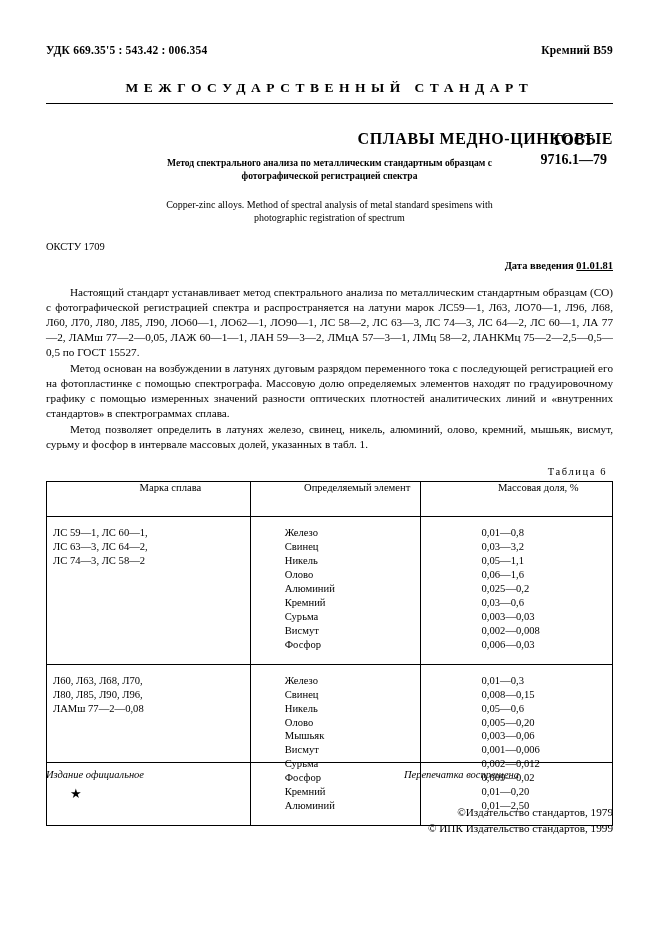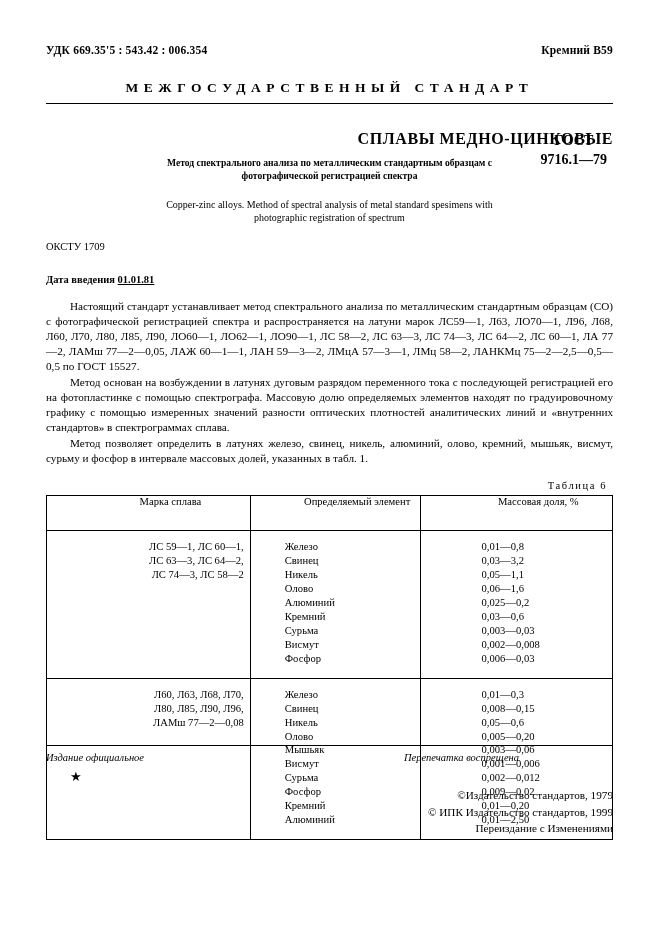--- a/index.html
+++ b/index.html
@@ -87,21 +87,22 @@
     font-weight: bold;
     line-height: 1.35;
   }
   .gost-box .num { font-size: 14px; }
 
   .okstu {
     margin-top: 16px;
     font-size: 10.5px;
   }
   .date-line {
-    margin-top: 22px;
+    margin-top: 8px;
+    text-align: right;
     font-size: 10.5px;
     font-weight: bold;
   }
   .date-line .date { text-decoration: underline; }
 
   
   .body-text {
     margin-top: 14px;
     font-size: 11.2px;
     line-height: 1.34;
@@ -136,21 +137,21 @@
     text-align: center;
     font-weight: normal;
     height: 34px;
     font-size: 10.6px;
     padding-left: 44px;
   }
   .cell-pad {
     padding: 9px 6px 12px 6px;
     line-height: 1.32;
   }
-  .col-alloy { width: 36%; text-align: right; }
+  .col-alloy { width: 36%; text-align: left; }
   .col-elem  { width: 30%; }
   .col-frac  { width: 34%; }
   .elem-inner { padding-left: 34px; }
   .frac-inner { padding-left: 54px; margin-left: 7px; }
   .blk { white-space: pre-line; }
 
   
   .footer {
     position: absolute;
     left: 46px;
@@ -290,17 +291,16 @@
   <div class="footer">
     <hr class="rule">
     <div class="f-row">
       <div class="f-left">Издание официальное</div>
       <div class="f-center">Перепечатка воспрещена</div>
     </div>
     <div class="star">★</div>
     <div class="copyright">
       <div>©Издательство стандартов, 1979</div>
       <div>© ИПК Издательство стандартов, 1999</div>
-      <div>Переиздание с Изменениями</div>
     </div>
   </div>
 
 </div>
 
 </body></html>

